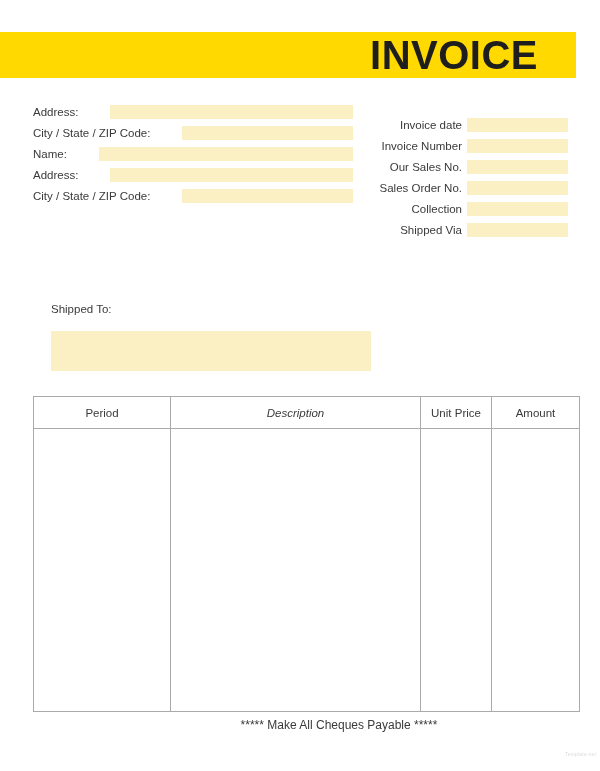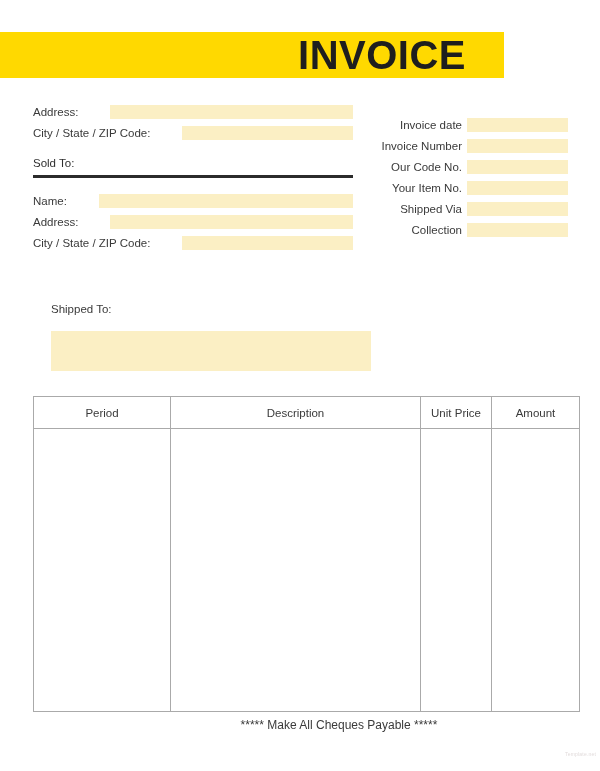--- a/index.html
+++ b/index.html
@@ -14,21 +14,21 @@
     color: #3a3a3a;
     position: relative;
     overflow: hidden;
   }
 
   
   .banner {
     position: absolute;
     left: 0;
     top: 32px;
-    width: 504px;
+    width: 576px;
     height: 46px;
     background: #ffd900;
   }
   .banner-title {
     position: absolute;
     right: 38px;
     top: 50%;
     transform: translateY(-50%);
     font-size: 40px;
     font-weight: bold;
@@ -146,21 +146,21 @@
   }
   .items-table th {
     height: 29px;
     text-align: center;
     vertical-align: middle;
   }
   .items-table td.body-cell {
     height: 280px;
   }
   .col-period   { width: 134px; }
-  .col-desc     { width: 247px; }
+  .col-desc     { width: 247px; font-style: italic; }
   .col-unit     { width: 68px; }
   .col-amount   { width: 85px; }
 
   
   .footer-note {
     position: absolute;
     left: 0;
     top: 718px;
     width: 600px;
     text-align: center;
@@ -189,24 +189,20 @@
   <div class="lrow">
     <span class="lbl">Address:</span>
     <span class="fill"></span>
   </div>
 
   <div class="lrow">
     <span class="lbl">City / State / ZIP Code:</span>
     <span class="fill"></span>
   </div>
 
-  <div class="soldto-block">
-    <div class="soldto-label">Sold To:</div>
-    <div class="soldto-rule"></div>
-  </div>
 
   <div class="lrow">
     <span class="lbl">Name:</span>
     <span class="fill"></span>
   </div>
 
   <div class="lrow">
     <span class="lbl">Address:</span>
     <span class="fill"></span>
   </div>
@@ -224,38 +220,38 @@
     <span class="lbl">Invoice date</span>
     <span class="fill"></span>
   </div>
 
   <div class="rrow">
     <span class="lbl">Invoice Number</span>
     <span class="fill"></span>
   </div>
 
   <div class="rrow">
-    <span class="lbl">Our Code No.</span>
-    <span class="fill"></span>
-  </div>
-
-  <div class="rrow">
-    <span class="lbl">Your Item No.</span>
-    <span class="fill"></span>
-  </div>
-
-
+    <span class="lbl">Our Sales No.</span>
+    <span class="fill"></span>
+  </div>
+
+  <div class="rrow">
+    <span class="lbl">Sales Order No.</span>
+    <span class="fill"></span>
+  </div>
+
+
+
+  <div class="rrow">
+    <span class="lbl">Collection</span>
+    <span class="fill"></span>
+  </div>
 
   <div class="rrow">
     <span class="lbl">Shipped Via</span>
-    <span class="fill"></span>
-  </div>
-
-  <div class="rrow">
-    <span class="lbl">Collection</span>
     <span class="fill"></span>
   </div>
 
 </div>
 
 <div class="shipped-block">
   <div class="shipped-label">Shipped To:</div>
   <div class="shipped-box"></div>
 </div>
 

